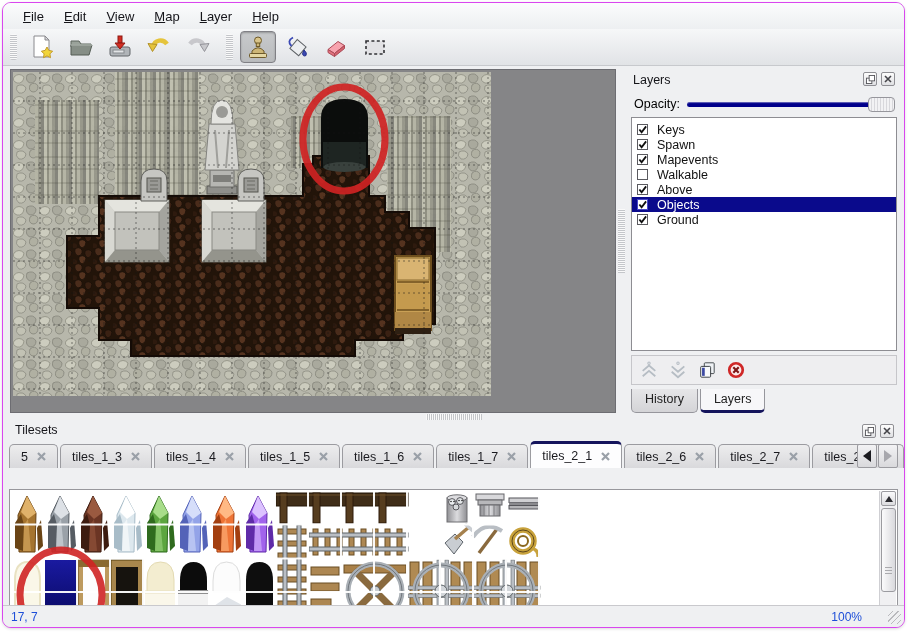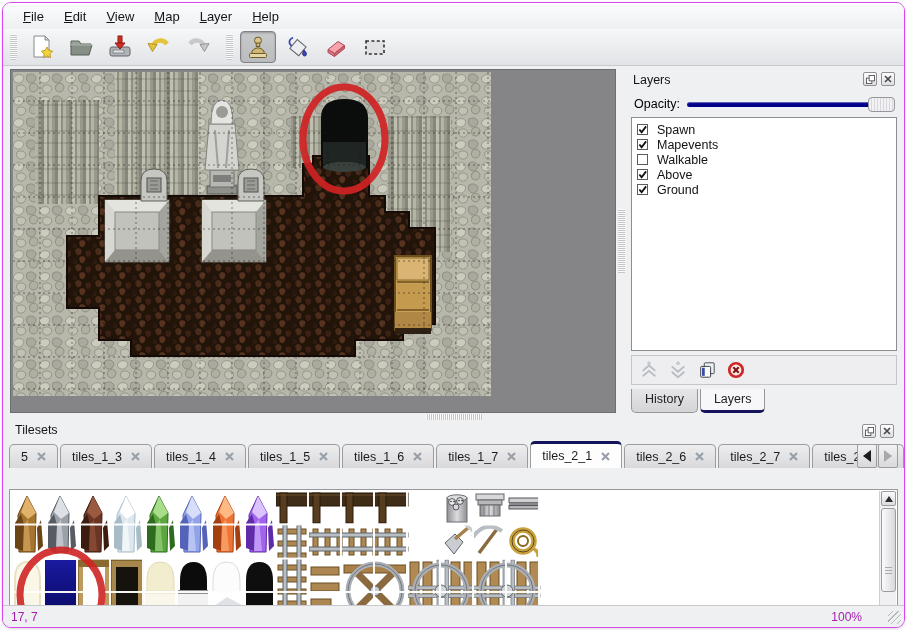--- a/index.html
+++ b/index.html
@@ -93,21 +93,21 @@
     display:flex;align-items:center;justify-content:center;}
   .vsb .arr.up{top:0;} .vsb .arr.dn{bottom:0;}
   .tri-u{width:0;height:0;border:4px solid transparent;border-bottom:6px solid #2a2a2f;border-top:none;}
   .tri-d{width:0;height:0;border:4px solid transparent;border-top:6px solid #2a2a2f;border-bottom:none;}
   .vsb .thumb{position:absolute;left:1px;top:17px;width:15px;height:84px;border:1px solid #9b9ba0;
     border-radius:3px;background:linear-gradient(to right,#fbfbfc,#d9d9dd);}
   .vsb .thumb:after{content:"";position:absolute;left:3px;right:3px;top:58px;height:7px;
     background:repeating-linear-gradient(to bottom,#aaaaae 0 1px,transparent 1px 3px);}
   
   .statusbar{position:absolute;left:0;right:0;bottom:0;height:22px;border-top:1px solid #c9c9cd;
-    background:#eff0f2;font-size:12px;color:#a21caf;}
+    background:#eff0f2;font-size:12px;color:#1d4ed8;}
   .statusbar .coords{position:absolute;left:8px;top:4px;}
   .statusbar .zoom{position:absolute;right:42px;top:4px;}
   .grip{position:absolute;right:3px;bottom:3px;width:13px;height:13px;
     background:repeating-linear-gradient(135deg,transparent 0 3px,#b9b9bd 3px 4px);}
   
 </style>
 </head>
 <body>
 
 <div class="window">
@@ -301,41 +301,57 @@
         <span class="thumb"></span>
       </span>
     </div>
     <div class="layer-list">
       <div class="layer-row">
         <span class="cb">
             <svg width="9" height="9" viewBox="0 0 10 10">
               <path d="M1.5,5 L4,8 L9,1.5" fill="none" stroke="#111" stroke-width="2"></path>
             </svg>
           </span>
-        <span>Spawn</span>
+        <span>Keys</span>
       </div>
       <div class="layer-row">
         <span class="cb">
             <svg width="9" height="9" viewBox="0 0 10 10">
               <path d="M1.5,5 L4,8 L9,1.5" fill="none" stroke="#111" stroke-width="2"></path>
             </svg>
           </span>
-        <span>Mapevents</span>
-      </div>
-      <div class="layer-row">
-        <span class="cb"></span>
-        <span>Walkable</span>
+        <span>Spawn</span>
       </div>
       <div class="layer-row">
         <span class="cb">
             <svg width="9" height="9" viewBox="0 0 10 10">
               <path d="M1.5,5 L4,8 L9,1.5" fill="none" stroke="#111" stroke-width="2"></path>
             </svg>
           </span>
+        <span>Mapevents</span>
+      </div>
+      <div class="layer-row">
+        <span class="cb"></span>
+        <span>Walkable</span>
+      </div>
+      <div class="layer-row">
+        <span class="cb">
+            <svg width="9" height="9" viewBox="0 0 10 10">
+              <path d="M1.5,5 L4,8 L9,1.5" fill="none" stroke="#111" stroke-width="2"></path>
+            </svg>
+          </span>
         <span>Above</span>
+      </div>
+      <div class="layer-row sel">
+        <span class="cb">
+            <svg width="9" height="9" viewBox="0 0 10 10">
+              <path d="M1.5,5 L4,8 L9,1.5" fill="none" stroke="#111" stroke-width="2"></path>
+            </svg>
+          </span>
+        <span>Objects</span>
       </div>
       <div class="layer-row">
         <span class="cb">
             <svg width="9" height="9" viewBox="0 0 10 10">
               <path d="M1.5,5 L4,8 L9,1.5" fill="none" stroke="#111" stroke-width="2"></path>
             </svg>
           </span>
         <span>Ground</span>
       </div>
     </div>

